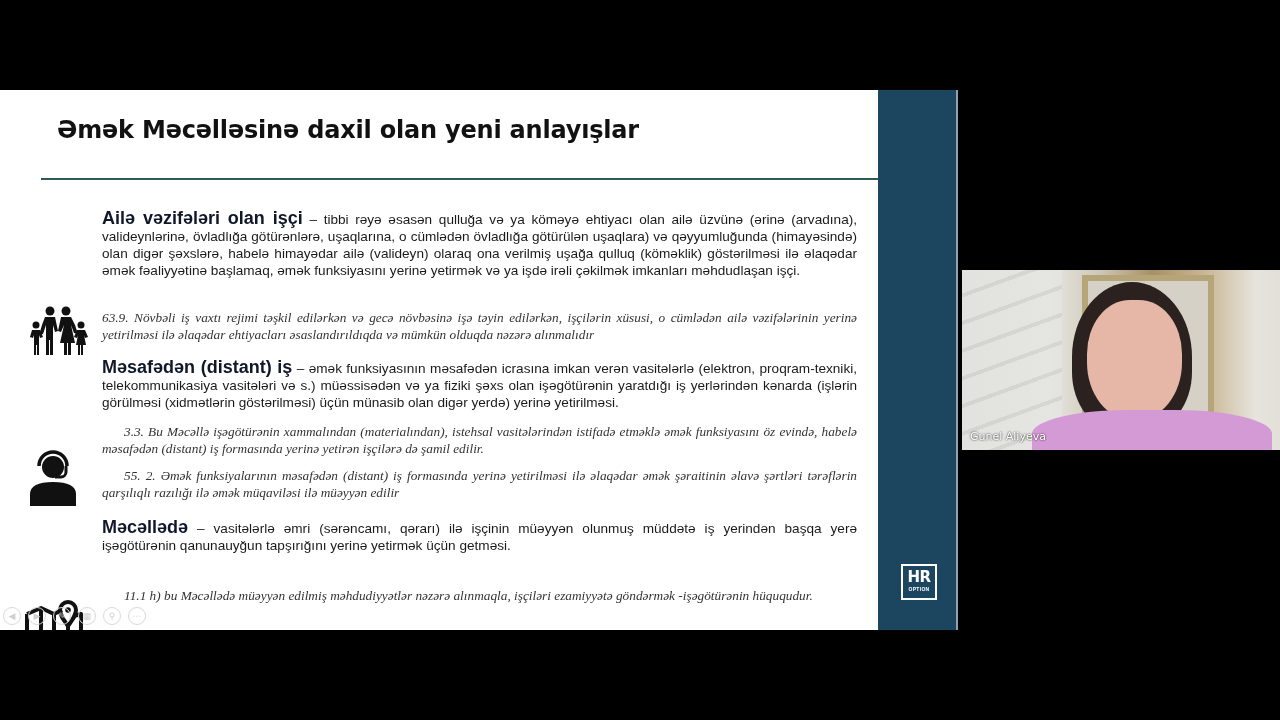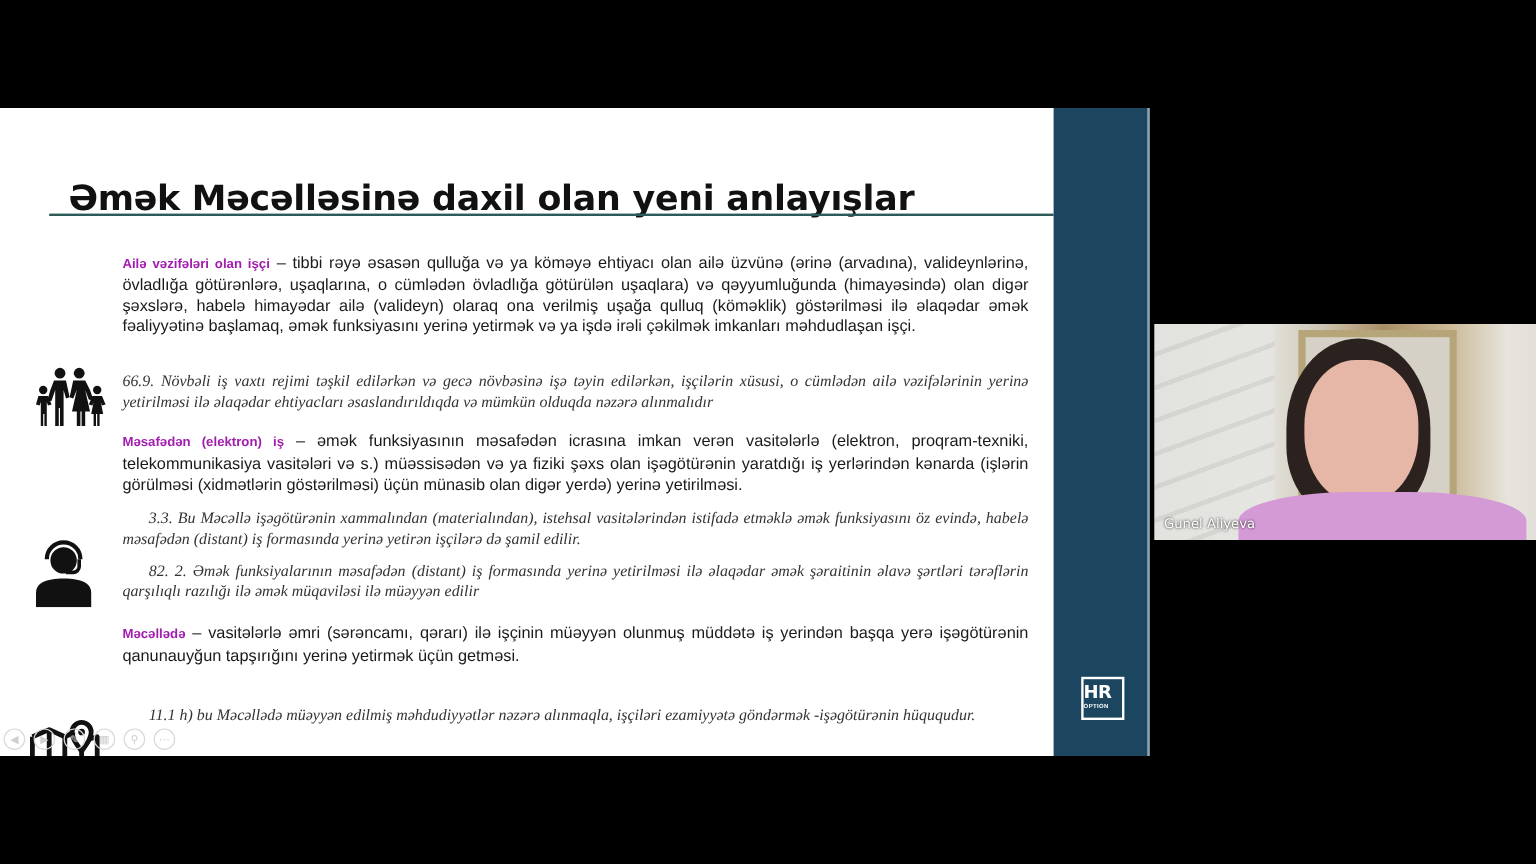--- a/index.html
+++ b/index.html
@@ -12,36 +12,36 @@
     background:#fff; overflow:hidden;
   }
   .side-panel {
     position:absolute; left:878px; top:0; width:80px; height:540px; background:#1c4560;
   }
   .side-panel::after {
     content:""; position:absolute; right:0; top:0; width:2px; height:100%; background:#8aa3b4;
   }
   .hr-logo {
     position:absolute; left:23px; top:474px; width:36px; height:36px;
-    border:2px solid #fff; color:#fff; box-sizing:border-box;
+    border:2px solid #fff; color:#fff; text-align:center; box-sizing:border-box;
   }
   .hr-logo .hr { font-family:"DejaVu Sans", sans-serif; font-weight:bold; font-size:15px; line-height:16px; margin-top:3px; letter-spacing:-0.5px; }
   .hr-logo .opt { font-size:5px; font-weight:bold; letter-spacing:0.3px; line-height:8px; }
   .title {
-    position:absolute; left:57px; top:58px; font-family:"DejaVu Sans", sans-serif;
-    font-size:29px; font-weight:bold; color:#111; letter-spacing:-0.2px;
+    position:absolute; left:57px; top:26px; font-family:"DejaVu Sans", sans-serif;
+    font-size:24px; font-weight:bold; color:#111; letter-spacing:-0.2px;
   }
   .title-rule { position:absolute; left:41px; top:88px; width:837px; height:2px; background:#2c5a57; }
 
   .icon { position:absolute; }
   .para {
     position:absolute; left:102px; width:755px; font-size:13.6px; line-height:17px;
     color:#1a1a1a; text-align:justify; text-align-last:left;
   }
-  .para .term { color:#a21caf; font-weight:bold; font-size:11px; }
+  .para .term { color:#0f172a; font-weight:bold; font-size:18px; }
   .quote {
     position:absolute; width:755px; font-family:"Liberation Serif", serif; font-style:italic;
     font-size:13.3px; line-height:17px; color:#333; text-align:justify; text-align-last:left;
   }
   .nav-controls { position:absolute; left:3px; top:517px; display:flex; gap:7px; }
   .nav-btn {
     width:18px; height:18px; border:1px solid #d8d8d8; border-radius:50%;
     display:flex; align-items:center; justify-content:center; color:#cfcfcf; font-size:9px; box-sizing:border-box;
   }
 
@@ -76,35 +76,35 @@
         <circle cx="55" cy="20" r="3.5"></circle>
       <path d="M19 12h10l3 14-3 1-2-7v30h-3V35h-1v15h-3V20l-3 9-4 1 3-10z"></path>
       <path d="M35 12h10l4 8 3 9-4-1-3-8 4 18h-4v12h-3V38h-1v12h-3V38h-4l4-18-3 7-3-1z"></path>
       <path d="M6 25h8l3 7-3 1-1-3v20h-2V40h-1v10H8V30l-1 3-3-1z"></path>
       <path d="M51 25h8l3 7-3 1-1-3 2 10h-3v10h-2V40h-1v10h-2V40h-2l2-10-1 3-3-1z"></path>
     </g>
   </svg>
   <div class="para" style="top:120px">
     <span class="term">Ailə vəzifələri olan işçi</span><span> – tibbi rəyə əsasən qulluğa və ya köməyə ehtiyacı olan ailə üzvünə (ərinə (arvadına), valideynlərinə, övladlığa götürənlərə, uşaqlarına, o cümlədən övladlığa götürülən uşaqlara) və qəyyumluğunda (himayəsində) olan digər şəxslərə, habelə himayədar ailə (valideyn) olaraq ona verilmiş uşağa qulluq (köməklik) göstərilməsi ilə əlaqədar əmək fəaliyyətinə başlamaq, əmək funksiyasını yerinə yetirmək və ya işdə irəli çəkilmək imkanları məhdudlaşan işçi.</span>
   </div>
-  <div class="quote" style="left:102px;top:219px">66.9. Növbəli iş vaxtı rejimi təşkil edilərkən və gecə növbəsinə işə təyin edilərkən, işçilərin xüsusi, o cümlədən ailə vəzifələrinin yerinə yetirilməsi ilə əlaqədar ehtiyacları əsaslandırıldıqda və mümkün olduqda nəzərə alınmalıdır</div>
+  <div class="quote" style="left:102px;top:219px">63.9. Növbəli iş vaxtı rejimi təşkil edilərkən və gecə növbəsinə işə təyin edilərkən, işçilərin xüsusi, o cümlədən ailə vəzifələrinin yerinə yetirilməsi ilə əlaqədar ehtiyacları əsaslandırıldıqda və mümkün olduqda nəzərə alınmalıdır</div>
 
   <svg class="icon" style="left:28px;top:358px" width="52" height="58" viewBox="0 0 52 58">
     <g fill="#111">
       <circle cx="25" cy="19" r="11"></circle>
       <path d="M11 18a14 14 0 0 1 28 0" fill="none" stroke="#111" stroke-width="3.5"></path>
       <path d="M38 18v6a5 5 0 0 1-5 5h-6" fill="none" stroke="#111" stroke-width="3"></path>
       <path d="M2 58V46c0-8 8-12 23-12s23 4 23 12v12z"></path>
     </g>
   </svg>
   <div class="para" style="top:269px">
-    <span class="term">Məsafədən (elektron) iş</span><span> – əmək funksiyasının məsafədən icrasına imkan verən vasitələrlə (elektron, proqram-texniki, telekommunikasiya vasitələri və s.) müəssisədən və ya fiziki şəxs olan işəgötürənin yaratdığı iş yerlərindən kənarda (işlərin görülməsi (xidmətlərin göstərilməsi) üçün münasib olan digər yerdə) yerinə yetirilməsi.</span>
+    <span class="term">Məsafədən (distant) iş</span><span> – əmək funksiyasının məsafədən icrasına imkan verən vasitələrlə (elektron, proqram-texniki, telekommunikasiya vasitələri və s.) müəssisədən və ya fiziki şəxs olan işəgötürənin yaratdığı iş yerlərindən kənarda (işlərin görülməsi (xidmətlərin göstərilməsi) üçün münasib olan digər yerdə) yerinə yetirilməsi.</span>
   </div>
   <div class="quote" style="left:102px;top:333px;text-indent:22px">3.3. Bu Məcəllə işəgötürənin xammalından (materialından), istehsal vasitələrindən istifadə etməklə əmək funksiyasını öz evində, habelə məsafədən (distant) iş formasında yerinə yetirən işçilərə də şamil edilir.</div>
-  <div class="quote" style="left:102px;top:377px;text-indent:22px">82. 2. Əmək funksiyalarının məsafədən (distant) iş formasında yerinə yetirilməsi ilə əlaqədar əmək şəraitinin əlavə şərtləri tərəflərin qarşılıqlı razılığı ilə əmək müqaviləsi ilə müəyyən edilir</div>
+  <div class="quote" style="left:102px;top:377px;text-indent:22px">55. 2. Əmək funksiyalarının məsafədən (distant) iş formasında yerinə yetirilməsi ilə əlaqədar əmək şəraitinin əlavə şərtləri tərəflərin qarşılıqlı razılığı ilə əmək müqaviləsi ilə müəyyən edilir</div>
 
   <svg class="icon" style="left:24px;top:506px" width="60" height="52" viewBox="0 0 60 52">
     <g fill="none" stroke="#111" stroke-width="4" stroke-linejoin="round">
       <path d="M3 18l14-6 13 6 8-4M50 20l7 -2v30l-13 4-14-6-13 6-14-6V18"></path>
       <path d="M17 12v34M30 18v28M44 28v24"></path>
       <path d="M44 30c-5-7-8-11-8-16a8 8 0 0 1 16 0c0 5-3 9-8 16z"></path>
     </g>
     <circle cx="44" cy="14" r="2.8" fill="#111"></circle>
   </svg>
   <div class="para" style="top:429px">

